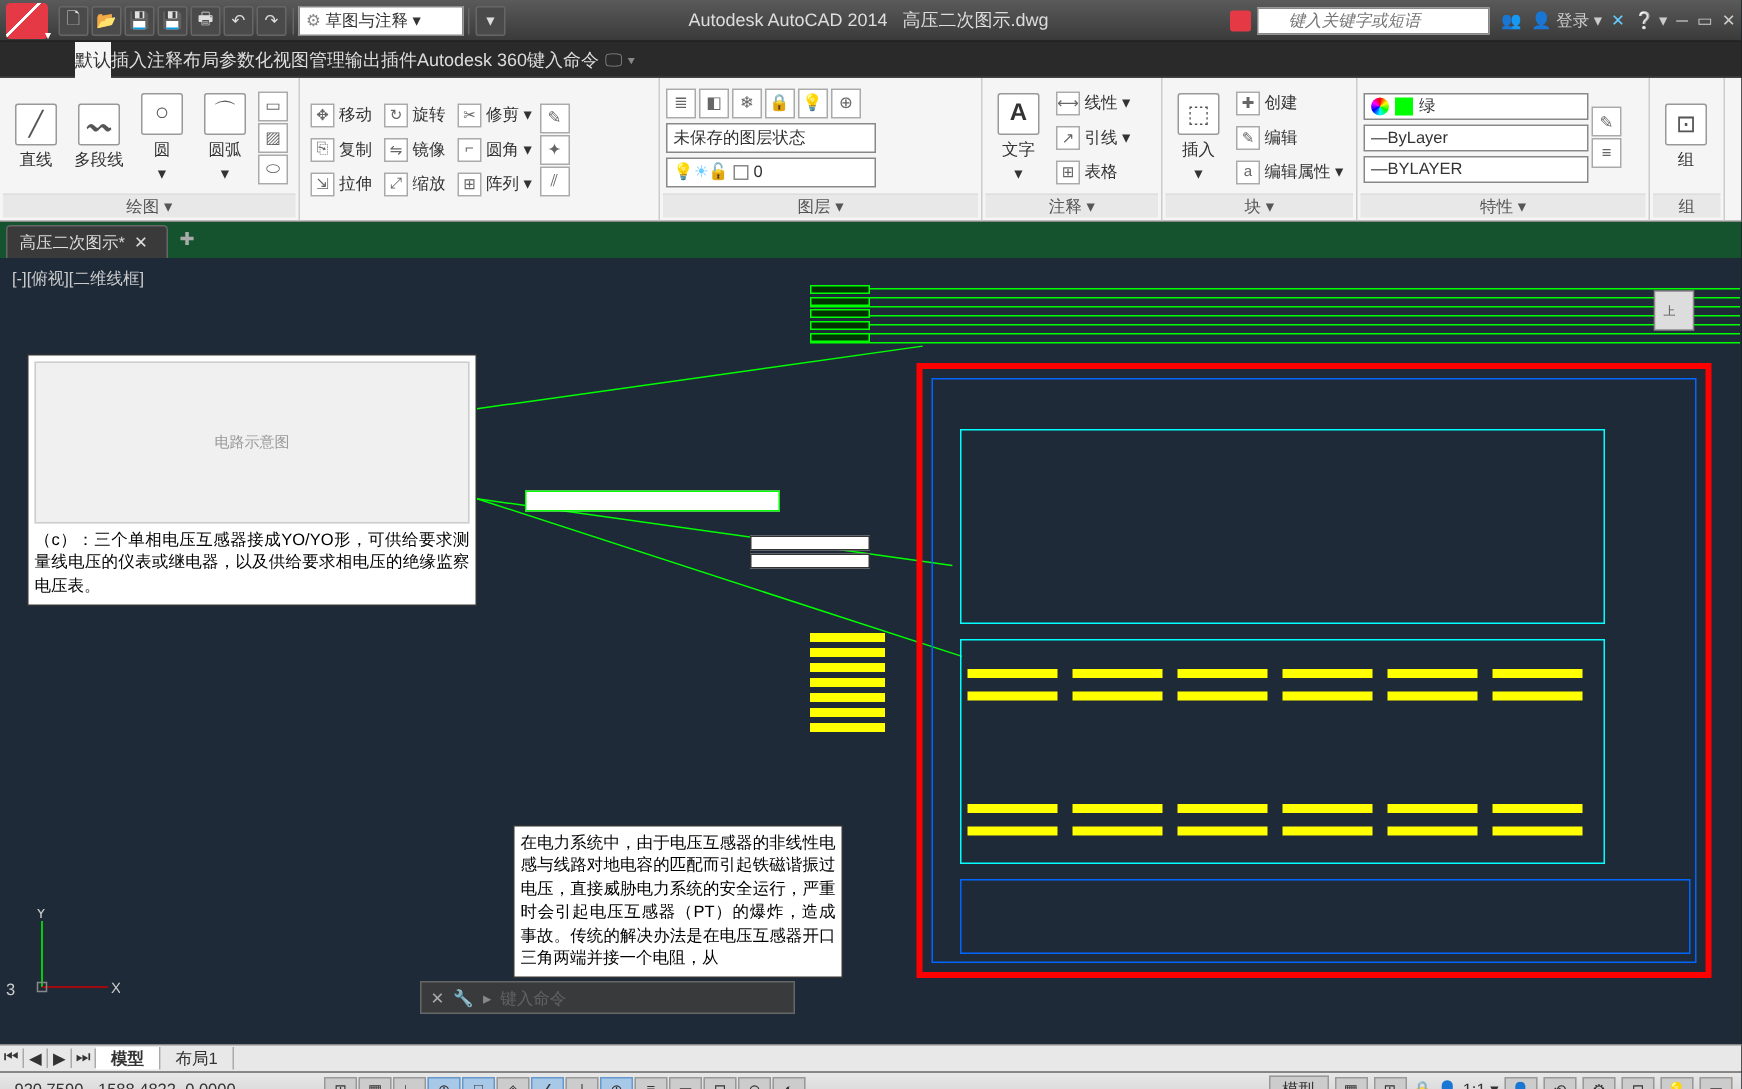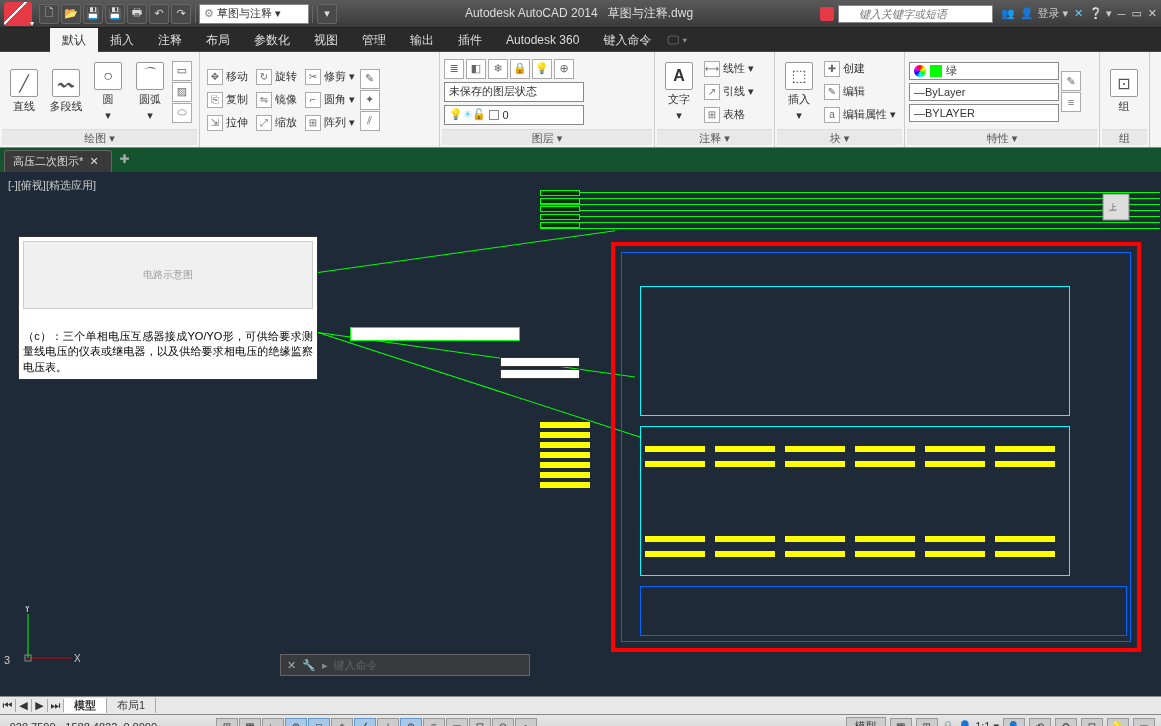--- a/index.html
+++ b/index.html
@@ -12,21 +12,21 @@
 .qat-btn { width: 20px; height: 20px; background: #4a4a4a; border: 1px solid #666; border-radius: 2px; margin: 0 1px; display: inline-flex; align-items: center; justify-content: center; font-size: 11px; color: #ddd; cursor: pointer; }
 .qat-sep { width: 1px; height: 18px; background: #666; margin: 0 3px; }
 .workspace-dd { height: 20px; background: #fff; border: 1px solid #888; padding: 0 4px; font-size: 11px; color: #333; display: flex; align-items: center; min-width: 110px; }
 .title-text { flex: 1; text-align: center; font-size: 12px; color: #ddd; }
 .search-box { width: 155px; height: 18px; background: #fff; border: 1px solid #888; font-size: 11px; color: #999; padding: 0 20px; font-style: italic; }
 .title-right { display: flex; align-items: center; gap: 6px; margin-left: 8px; }
 .title-right span { font-size: 11px; }
 
 
 .menu-tabs { height: 24px; background: #2a2a2a; display: flex; align-items: center; padding-left: 50px; border-bottom: 1px solid #444; }
-.menu-tab { padding: 0 12px; height: 24px; line-height: 24px; font-size: 12px; color: #ddd; cursor: pointer; }
+.menu-tab { padding: 0 0; height: 24px; line-height: 24px; font-size: 12px; color: #ddd; cursor: pointer; }
 .menu-tab.active { background: #f5f5f5; color: #333; }
 .menu-end { margin-left: 4px; color: #888; }
 
 
 .ribbon { height: 96px; background: #f5f5f5; display: flex; border-bottom: 1px solid #888; }
 .panel { border-right: 1px solid #ccc; display: flex; flex-direction: column; padding: 2px; }
 .panel-body { flex: 1; display: flex; align-items: center; gap: 2px; padding: 2px; }
 .panel-title { height: 16px; line-height: 16px; text-align: center; font-size: 11px; color: #555; background: #e8e8e8; border-top: 1px solid #ddd; }
 .big-btn { width: 40px; display: flex; flex-direction: column; align-items: center; justify-content: center; font-size: 11px; color: #333; gap: 2px; cursor: pointer; padding: 2px; }
 .big-btn .icon { width: 28px; height: 28px; border: 1px solid #999; background: #fff; border-radius: 2px; display: flex; align-items: center; justify-content: center; font-size: 16px; color: #555; }
@@ -40,21 +40,21 @@
 
 
 .file-tabs { height: 24px; background: #14532d; display: flex; align-items: flex-end; padding-left: 4px; }
 .file-tab { height: 22px; background: #3a3a3a; border: 1px solid #666; border-bottom: none; padding: 0 12px 0 8px; font-size: 11px; color: #ddd; display: flex; align-items: center; border-radius: 3px 3px 0 0; margin-right: 2px; }
 
 
 .drawing { position: relative; height: 524px; background: #1e2a38; overflow: hidden; }
 .view-label { position: absolute; top: 6px; left: 8px; font-size: 11px; color: #ccc; }
 .callout { position: absolute; background: #fff; border: 1px solid #333; color: #000; font-size: 11px; padding: 4px; }
 .callout1 { top: 64px; left: 18px; width: 300px; }
-.callout1 .img-placeholder { width: 100%; height: 68px; background: #f0f0f0; border: 1px solid #ccc; margin-bottom: 20px; display:flex; align-items:center; justify-content:center; color:#999; font-size:10px; }
+.callout1 .img-placeholder { width: 100%; height: 108px; background: #f0f0f0; border: 1px solid #ccc; margin-bottom: 4px; display:flex; align-items:center; justify-content:center; color:#999; font-size:10px; }
 .callout2 { top: 378px; left: 342px; width: 220px; }
 .title-block { position: absolute; right: 20px; top: 70px; width: 530px; height: 410px; border: 4px solid #ff0000; }
 .inner-frame { position: absolute; top: 6px; left: 6px; right: 6px; bottom: 6px; border: 1px solid #0066ff; }
 .section { position: absolute; border: 1px solid #00ffff; }
 .green-line { position: absolute; background: #00ff00; height: 1px; }
 .green-block { position: absolute; background: #003300; border: 1px solid #00ff00; height: 6px; }
 .yellow-block { position: absolute; background: #ffff00; height: 6px; }
 .ucs { position: absolute; bottom: 30px; left: 20px; width: 60px; height: 60px; }
 .ucs svg { width: 100%; height: 100%; }
 .nav-cube { position: absolute; top: 10px; right: 20px; width: 50px; height: 50px; }
@@ -87,21 +87,21 @@
   <div class="qat-btn">🖶</div>
   <div class="qat-btn">↶</div>
   <div class="qat-btn">↷</div>
   <div class="qat-sep"></div>
   <div class="workspace-dd">
     <span style="color:#888">⚙</span>&nbsp;<span>草图与注释</span>&nbsp;▾
   </div>
   <div class="qat-sep"></div>
   <div class="qat-btn">▾</div>
   <div class="title-text">
-    <span>Autodesk AutoCAD 2014</span>&nbsp;&nbsp;&nbsp;<span>草图与注释.dwg</span>
+    <span>Autodesk AutoCAD 2014</span>&nbsp;&nbsp;&nbsp;<span>高压二次图示.dwg</span>
   </div>
   <div style="width:14px;height:14px;background:#e63946;border-radius:2px;margin-right:4px"></div>
   <input class="search-box" placeholder="键入关键字或短语" style="">
   <div class="title-right">
     <span>👥</span>
     <span>👤 <span>登录</span> ▾</span>
     <span style="color:#6cf">✕</span>
     <span>❔ ▾</span>
     <span>─</span>
     <span>▭</span>
@@ -274,21 +274,21 @@
 </div>
 
 <div class="file-tabs">
   <div class="file-tab">
     <span>高压二次图示*</span>&nbsp;&nbsp;<span>✕</span>
   </div>
   <div style="width:22px;height:20px;color:#aaa;text-align:center;cursor:pointer">✚</div>
 </div>
 
 <div class="drawing">
-  <div class="view-label">[-][俯视][精选应用]</div>
+  <div class="view-label">[-][俯视][二维线框]</div>
 
   <div class="green-line" style="top:20px;left:540px;width:620px"></div>
   <div class="green-line" style="top:26px;left:540px;width:620px"></div>
   <div class="green-line" style="top:32px;left:540px;width:620px"></div>
   <div class="green-line" style="top:38px;left:540px;width:620px"></div>
   <div class="green-line" style="top:44px;left:540px;width:620px"></div>
   <div class="green-line" style="top:50px;left:540px;width:620px"></div>
   <div class="green-line" style="top:56px;left:540px;width:620px"></div>
   <div class="green-block" style="top:18px;left:540px;width:40px"></div>
   <div class="green-block" style="top:26px;left:540px;width:40px"></div>
@@ -342,20 +342,23 @@
   <div class="yellow-block" style="top:310px;left:540px;width:50px"></div>
 
   <div style="position:absolute;top:155px;left:350px;width:170px;height:14px;background:#fff;border:1px solid #0f0;font-size:8px;color:#333;padding:0 2px"></div>
   <div style="position:absolute;top:185px;left:500px;width:80px;height:10px;background:#fff;border:1px solid #333;font-size:7px"></div>
   <div style="position:absolute;top:197px;left:500px;width:80px;height:10px;background:#fff;border:1px solid #333;font-size:7px"></div>
 
   <div class="callout callout1">
     <div class="img-placeholder">电路示意图</div>
     <div style="text-align:justify;line-height:1.4">（c）：三个单相电压互感器接成YO/YO形，可供给要求测量线电压的仪表或继电器，以及供给要求相电压的绝缘监察电压表。</div>
   </div>
+  <div class="callout callout2">
+    <div style="text-align:justify;line-height:1.4;font-size:11px">在电力系统中，由于电压互感器的非线性电感与线路对地电容的匹配而引起铁磁谐振过电压，直接威胁电力系统的安全运行，严重时会引起电压互感器（PT）的爆炸，造成事故。传统的解决办法是在电压互感器开口三角两端并接一个电阻，从</div>
+  </div>
 
   <div class="ucs">
     <svg viewBox="0 0 60 60">
       <line x1="8" y1="52" x2="8" y2="8" stroke="#0f0" stroke-width="1"></line>
       <line x1="8" y1="52" x2="52" y2="52" stroke="#c00" stroke-width="1"></line>
       <text x="4" y="6" fill="#ccc" font-size="10">Y</text>
       <text x="54" y="56" fill="#ccc" font-size="10">X</text>
       <rect x="5" y="49" width="6" height="6" fill="none" stroke="#888"></rect>
     </svg>
   </div>

